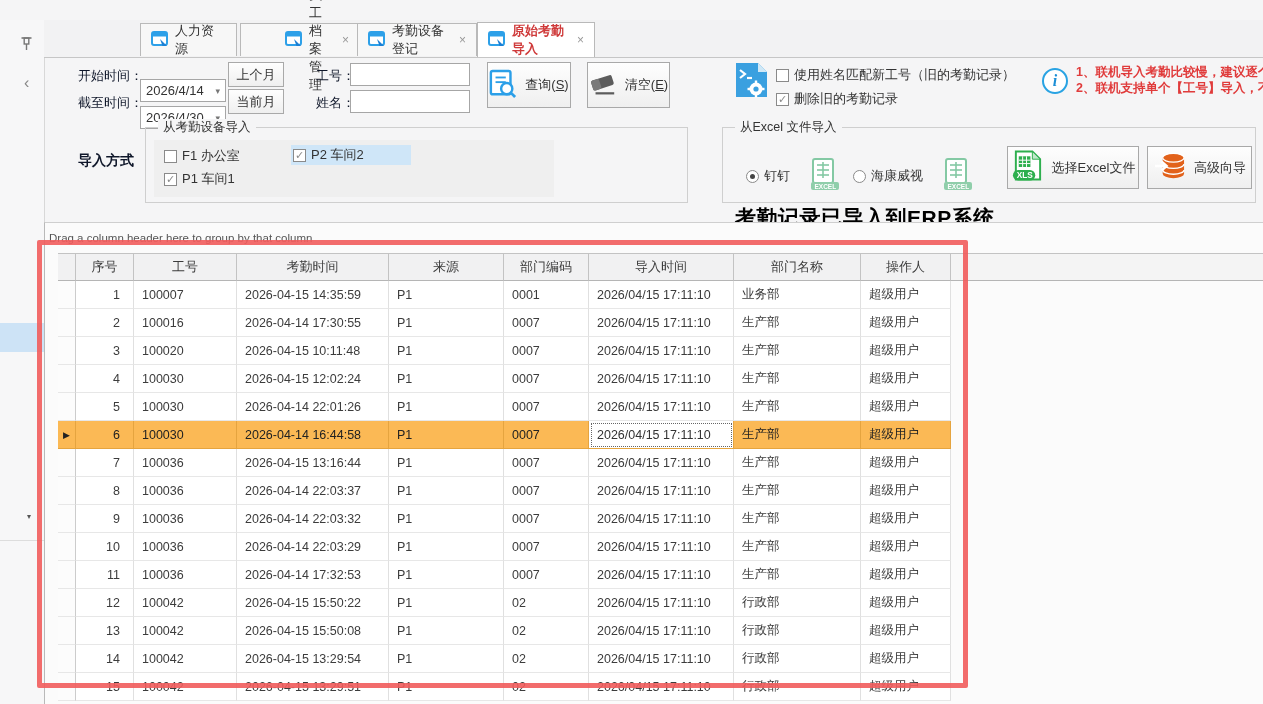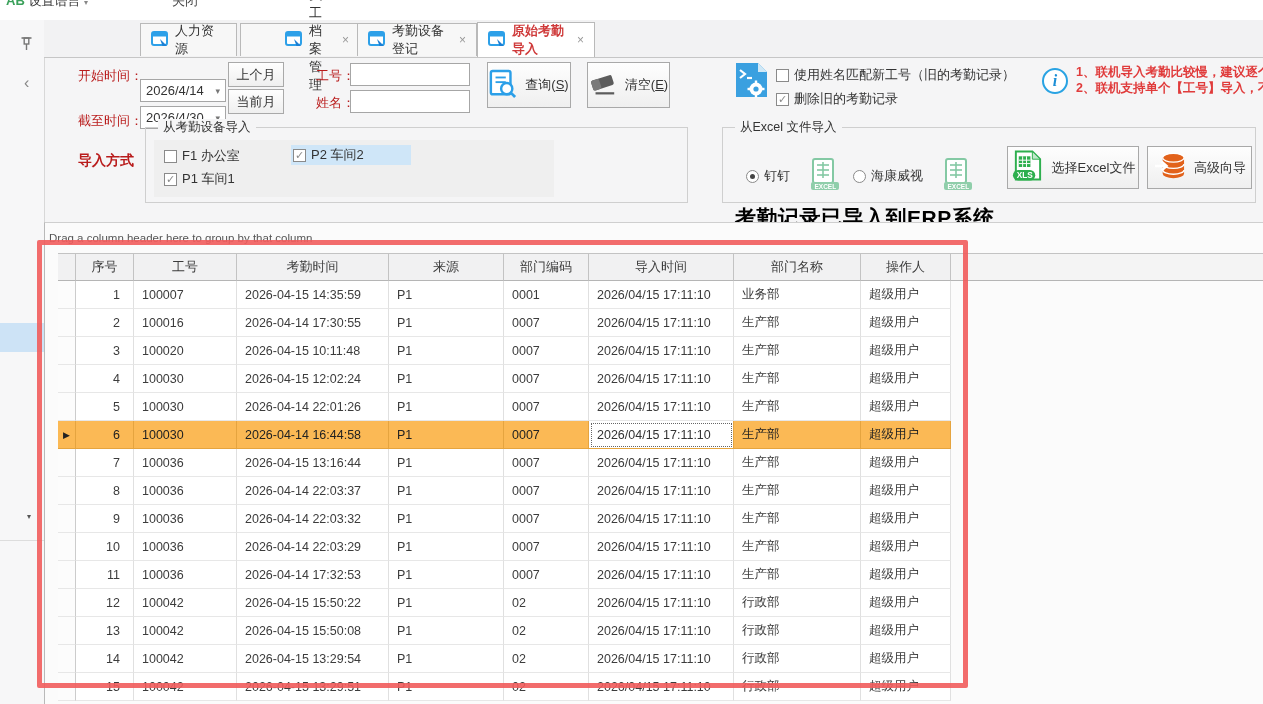--- a/index.html
+++ b/index.html
@@ -25,21 +25,21 @@
 
   
   .tabbar{left:44px;top:20px;width:1219px;height:37px;background:#f2f2f3;border-bottom:1px solid #c6c6c6;}
   .tab{position:absolute;top:3px;height:33px;display:flex;align-items:center;gap:6px;padding:0 10px;
        border:1px solid #b9b9b9;border-bottom:none;background:#f7f7f7;font-size:13px;color:#333;box-sizing:border-box;}
   .tab.active{background:#fff;height:35px;top:2px;z-index:3;}
   .tab.active .tab-label{color:#cf3a3a;font-weight:bold;}
   .tab-close{color:#999;font-size:12px;margin-left:6px;}
 
   
-  .lbl{font-size:13px;color:#b91c1c;white-space:nowrap;}
+  .lbl{font-size:13px;color:#0f172a;white-space:nowrap;}
   .combo{border:1px solid #a6a6a6;background:#fff;display:flex;align-items:center;
          font-size:13px;padding:0 5px;box-sizing:border-box;margin-top:16px;}
   .combo .caret{margin-left:auto;color:#777;font-size:9px;}
   .inp{border:1px solid #a6a6a6;background:#fff;box-sizing:border-box;font-size:13px;padding:0 4px;
        font-family:inherit;}
   .btn{border:1px solid #a9a9a9;background:linear-gradient(#fefefe,#efefef);display:flex;align-items:center;
        justify-content:center;font-size:13px;color:#333;box-sizing:border-box;gap:8px;cursor:default;}
   .btn u{text-decoration:underline;}
 
   .cbrow{display:flex;align-items:center;gap:5px;font-size:13px;white-space:nowrap;}
@@ -77,28 +77,20 @@
   .selrow .dcell.focus-cell{background:#fff;outline:1px dotted #666;outline-offset:-3px;color:#333;}
 
   .redbox{left:37px;top:240px;width:931px;height:448px;border:5px solid rgba(241,92,92,0.9);
           box-sizing:border-box;z-index:40;pointer-events:none;border-radius:2px;}
 </style>
 </head>
 <body>
 
 <div id="app">
 
-  <div class="abs top-strip">
-    <span class="inner">
-      <span class="lang-badge">AB</span>
-      <span>设置语言</span>
-      <span class="tiny-caret">▾</span>
-    </span>
-    <span class="close-label">关闭</span>
-  </div>
 
   <div class="abs sidebar">
     <span class="abs pin">
       <svg width="13" height="15" viewBox="0 0 13 15">
           <line x1="1.5" y1="2" x2="11.5" y2="2" stroke="#777" stroke-width="1.6"></line>
           <rect x="4.2" y="2" width="4.6" height="6" fill="none" stroke="#777" stroke-width="1.4"></rect>
           <line x1="6.5" y1="8" x2="6.5" y2="14" stroke="#777" stroke-width="1.4"></line>
         </svg>
     </span>
     <span class="abs chev">‹</span>
@@ -147,21 +139,21 @@
 
   <span class="abs lbl" style="left:78px;top:67px;">开始时间：</span>
   <div class="abs combo" style="left:140px;top:63px;width:86px;height:23px;">
     <span>2026/4/14</span>
     <span class="caret">▾</span>
   </div>
   <div class="abs btn" style="left:228px;top:62px;width:56px;height:25px;">
     <span>上个月</span>
   </div>
 
-  <span class="abs lbl" style="left:78px;top:112px;text-align:center;">截至时间：</span>
+  <span class="abs lbl" style="left:78px;top:94px;text-align:center;">截至时间：</span>
   <div class="abs combo" style="left:140px;top:90px;width:86px;height:23px;">
     <span>2026/4/30</span>
     <span class="caret">▾</span>
   </div>
   <div class="abs btn" style="left:228px;top:89px;width:56px;height:25px;">
     <span>当前月</span>
   </div>
 
   <span class="abs lbl" style="left:316px;top:67px;">工号：</span>
   <input class="abs inp" style="left: 350px; top: 63px; width: 120px; height: 23px;" value="">

